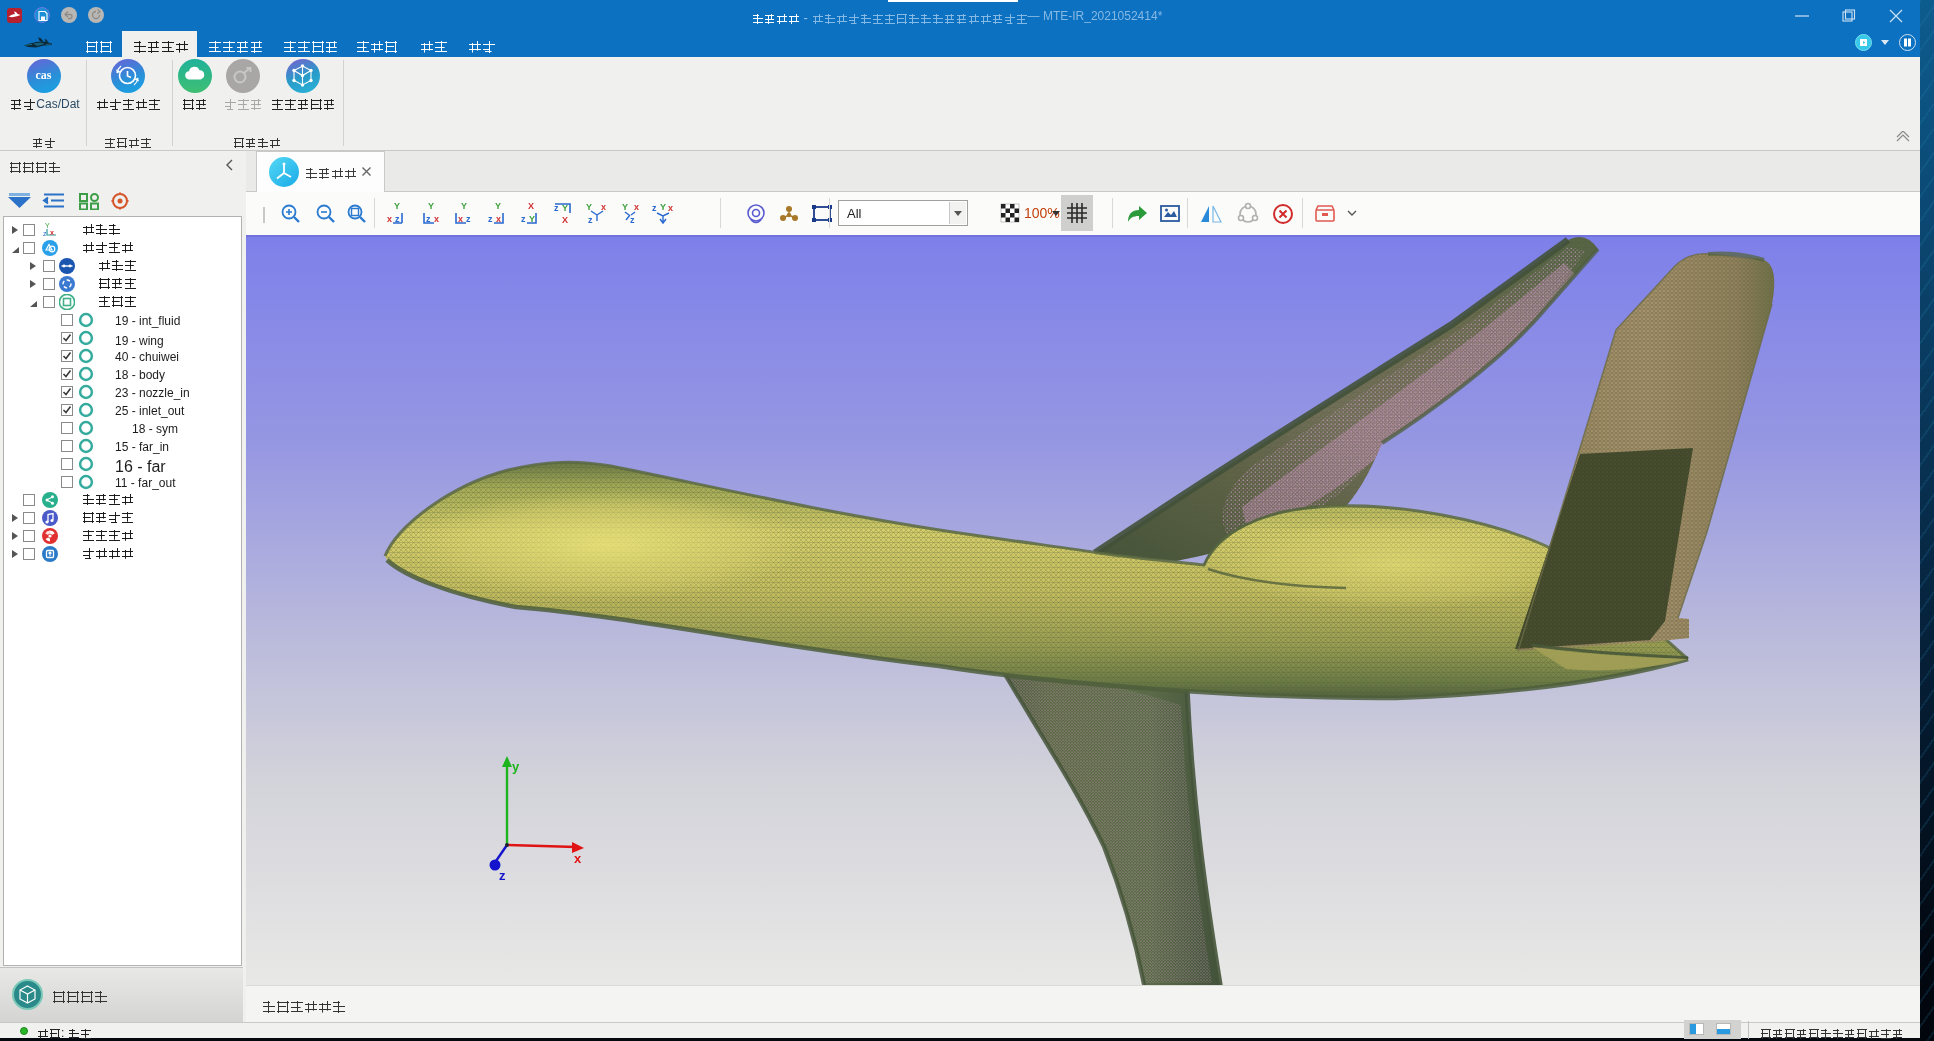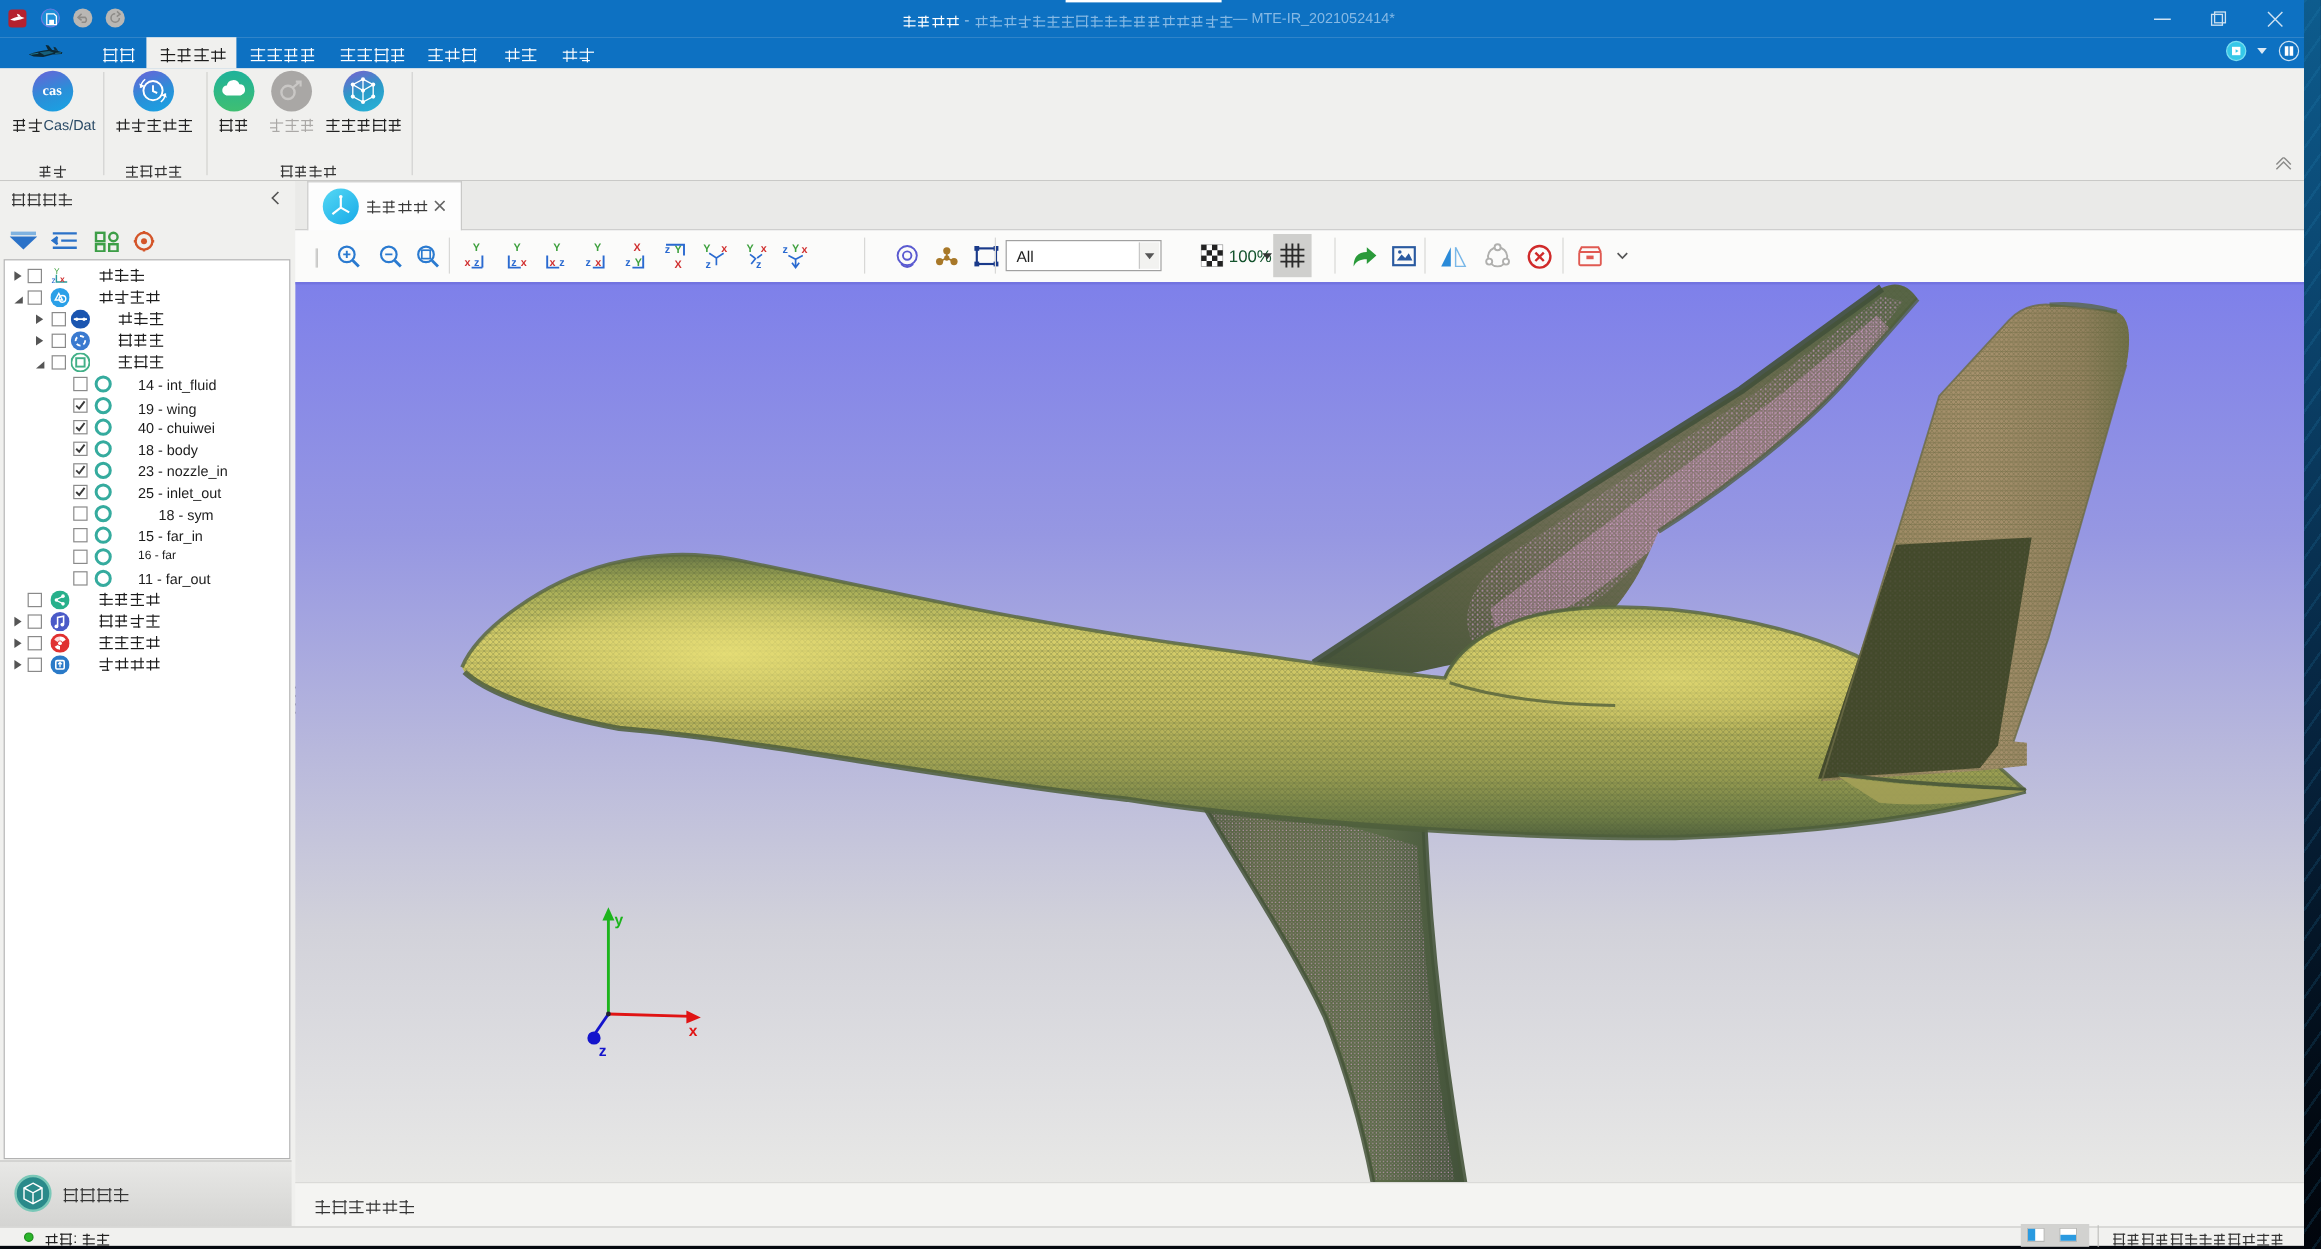--- a/index.html
+++ b/index.html
@@ -218,21 +218,21 @@
               <circle cx="8" cy="8" r="7.6" fill="#fff" stroke="#42b088" stroke-width="1.6"></circle>
               <rect x="4.5" y="4.5" width="7" height="7" fill="none" stroke="#42b088" stroke-width="1.6"></rect>
             </svg></span>
           <span class="abs" style="left:94px;top:2px"><i style="display:inline-block;width:11px;height:11px;margin:0 1px;vertical-align:0px;background-repeat:no-repeat;background-image:linear-gradient(#1c1c1c,#1c1c1c),linear-gradient(#1c1c1c,#1c1c1c),linear-gradient(#1c1c1c,#1c1c1c),linear-gradient(#1c1c1c,#1c1c1c);background-size:100% 1px,80% 1px,100% 1px,1px 88%;background-position:0 8%,10% 50%,0 95%,50% 0"></i><i style="display:inline-block;width:11px;height:11px;margin:0 1px;vertical-align:0px;background-repeat:no-repeat;background-image:linear-gradient(#1c1c1c,#1c1c1c),linear-gradient(#1c1c1c,#1c1c1c),linear-gradient(#1c1c1c,#1c1c1c),linear-gradient(#1c1c1c,#1c1c1c),linear-gradient(#1c1c1c,#1c1c1c);background-size:100% 1px,100% 1px,1px 100%,1px 100%,70% 1px;background-position:0 5%,0 90%,8% 0,92% 0,15% 48%"></i><i style="display:inline-block;width:11px;height:11px;margin:0 1px;vertical-align:0px;background-repeat:no-repeat;background-image:linear-gradient(#1c1c1c,#1c1c1c),linear-gradient(#1c1c1c,#1c1c1c),linear-gradient(#1c1c1c,#1c1c1c),linear-gradient(#1c1c1c,#1c1c1c);background-size:100% 1px,80% 1px,100% 1px,1px 88%;background-position:0 8%,10% 50%,0 95%,50% 0"></i></span>
         </div>
         <div class="trow" style="top:95px">
           <span class="cb" style="left:57px"></span>
           <span class="abs" style="left:74px;top:0"><svg width="16" height="16">
               <circle cx="8" cy="8" r="5.9" fill="none" stroke="#35ab9e" stroke-width="2.5"></circle>
             </svg></span>
-          <span class="abs" style="left:111px;top:2px;font-size:12px">14 - int_fluid</span>
+          <span class="abs" style="left:111px;top:2px;font-size:12px">19 - int_fluid</span>
         </div>
         <div class="trow" style="top:113px">
           <span class="cb" style="left:57px"><svg width="10" height="10" style="margin:0 0 1px 0">
               <path d="M1.5 5 L4 7.5 L8.5 1.5" stroke="#3a3a3a" stroke-width="1.6" fill="none"></path>
             </svg></span>
           <span class="abs" style="left:74px;top:0"><svg width="16" height="16">
               <circle cx="8" cy="8" r="5.9" fill="none" stroke="#35ab9e" stroke-width="2.5"></circle>
             </svg></span>
           <span class="abs" style="left:111px;top:4px;font-size:12px">19 - wing</span>
         </div>
@@ -284,21 +284,21 @@
           <span class="abs" style="left:74px;top:0"><svg width="16" height="16">
               <circle cx="8" cy="8" r="5.9" fill="none" stroke="#35ab9e" stroke-width="2.5"></circle>
             </svg></span>
           <span class="abs" style="left:111px;top:2px;font-size:12px">15 - far_in</span>
         </div>
         <div class="trow" style="top:239px">
           <span class="cb" style="left:57px"></span>
           <span class="abs" style="left:74px;top:0"><svg width="16" height="16">
               <circle cx="8" cy="8" r="5.9" fill="none" stroke="#35ab9e" stroke-width="2.5"></circle>
             </svg></span>
-          <span class="abs" style="left:111px;top:2px;font-size:10px">16 - far</span>
+          <span class="abs" style="left:111px;top:2px;font-size:16px">16 - far</span>
         </div>
         <div class="trow" style="top:257px">
           <span class="cb" style="left:57px"></span>
           <span class="abs" style="left:74px;top:0"><svg width="16" height="16">
               <circle cx="8" cy="8" r="5.9" fill="none" stroke="#35ab9e" stroke-width="2.5"></circle>
             </svg></span>
           <span class="abs" style="left:111px;top:2px;font-size:12px">11 - far_out</span>
         </div>
         <div class="trow" style="top:275px">
           <span class="cb" style="left:19px"></span>
@@ -495,21 +495,21 @@
           <rect x="2" y="2" width="4.5" height="4.5"></rect>
           <rect x="11" y="2" width="4.5" height="4.5"></rect>
           <rect x="6.5" y="6.5" width="4.5" height="4.5"></rect>
           <rect x="15.5" y="6.5" width="4.5" height="4.5"></rect>
           <rect x="2" y="11" width="4.5" height="4.5"></rect>
           <rect x="11" y="11" width="4.5" height="4.5"></rect>
           <rect x="6.5" y="15.5" width="4.5" height="4.5"></rect>
           <rect x="15.5" y="15.5" width="4.5" height="4.5"></rect>
         </g>
       </svg>
-      <span class="abs" style="left:778px;top:13px;font-size:14px;color:#14532d">100%</span>
+      <span class="abs" style="left:778px;top:13px;font-size:14px;color:#c2410c">100%</span>
       <span class="abs" style="left:806px;top:19px;width:0;height:0;border-left:4px solid transparent;border-right:4px solid transparent;border-top:5px solid #333"></span>
       <div class="abs" style="left:815px;top:3px;width:32px;height:36px;background:#cfcfcd"><svg width="32" height="36">
           <g stroke="#2a2a2a" stroke-width="1.6">
             <path d="M11 8 V28 M16 8 V28 M21 8 V28 M6 13 H26 M6 18 H26 M6 23 H26"></path>
           </g>
         </svg></div>
       <div class="tsep" style="left:866px"></div>
       <svg class="abs" style="left:878px;top:9px" width="26" height="26">
         <path d="M15 5 L23 12 L15 19 V15 C9 15 6 17 4 21 C4 13 8 9 15 9 Z" fill="#2a9a3a"></path>
       </svg>

